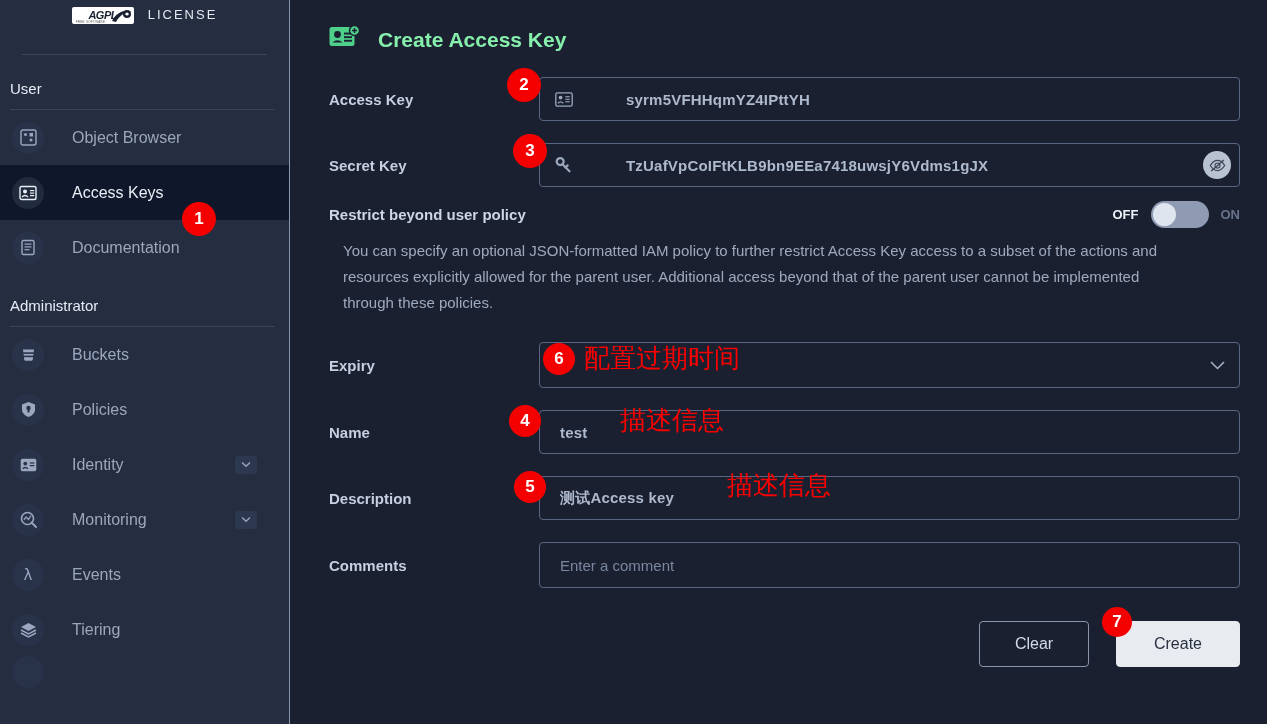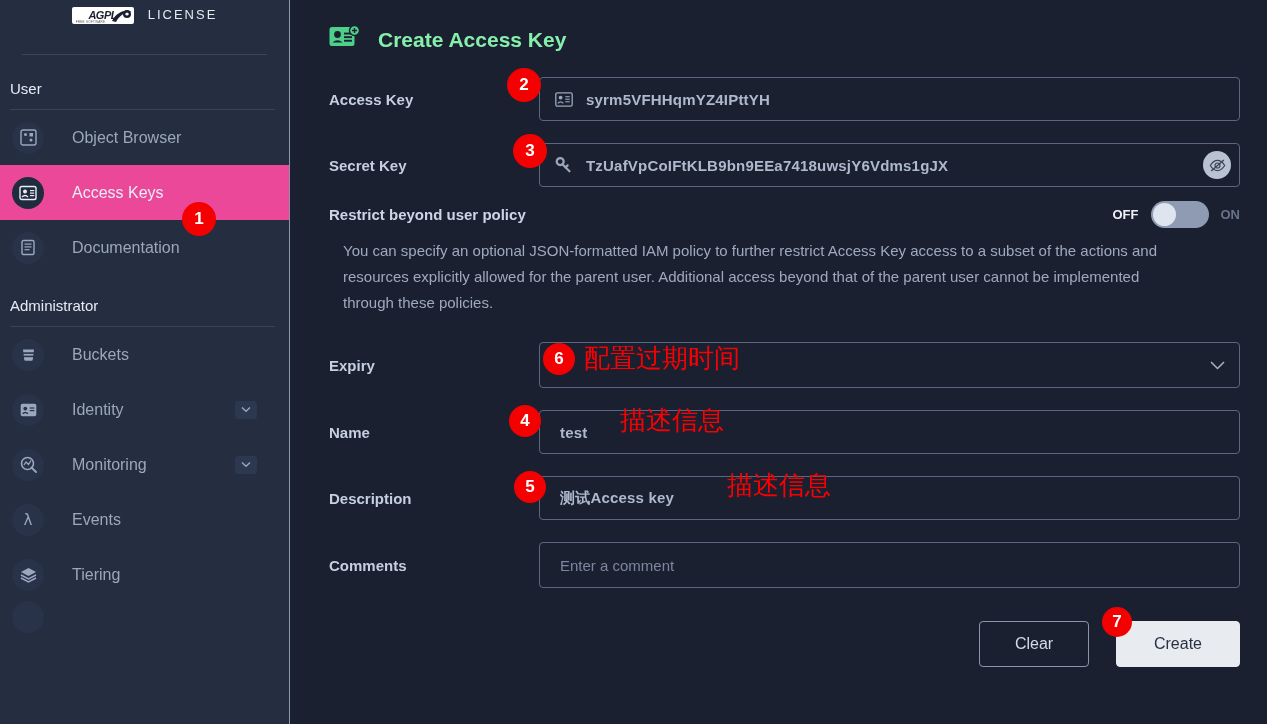--- a/index.html
+++ b/index.html
@@ -59,21 +59,21 @@
   }
   .section-rule {
     height: 1px; background: #39435a; margin: 12px 14px 0 10px;
   }
   .nav-item {
     height: 55px;
     display: flex; align-items: center;
     padding-left: 12px;
     cursor: pointer;
   }
-  .nav-item.active { background: #ec4899; }
+  .nav-item.active { background: #0f172a; }
   .nav-icon {
     width: 32px; height: 32px; border-radius: 50%;
     background: #28334a;
     display: flex; align-items: center; justify-content: center;
     flex: 0 0 32px;
   }
   .nav-item.active .nav-icon { background: #212b3e; }
   .nav-icon svg { display: block; }
   .nav-label {
     margin-left: 28px; font-size: 16px; color: #9aa7bd; white-space: nowrap;
@@ -111,20 +111,21 @@
     font-size: 15px; color: #c5cfe0; font-weight: bold;
   }
   .field {
     flex: 1; height: 44px;
     border: 1px solid #5b6780;
     border-radius: 4px;
     background: #1a2030;
     display: flex; align-items: center;
     padding: 0 10px;
     position: relative;
+    gap: 40px;
   }
   .field .f-icon { flex: 0 0 28px; display: flex; align-items: center; justify-content: center; }
   .field .f-val {
     font-size: 15px; color: #aeb9cd; font-weight: bold;
     margin-left: 8px; letter-spacing: .2px;
   }
   .field .f-placeholder {
     font-size: 15px; color: #7b87a0; margin-left: 10px;
   }
   .eye-btn {
@@ -273,20 +274,30 @@
       <span class="nav-icon">
         <svg width="17" height="17" viewBox="0 0 17 17">
           <path d="M3 3.5 h11 l-1.2 10 a1.5 1.5 0 0 1 -1.5 1.3 h-5.6 a1.5 1.5 0 0 1 -1.5 -1.3 z" fill="#9aa7bd"></path>
           <rect x="2.2" y="6.3" width="12.6" height="1.6" fill="#28334a"></rect>
           <rect x="2.6" y="9.6" width="11.8" height="1.6" fill="#28334a"></rect>
         </svg>
       </span>
       <span class="nav-label">Buckets</span>
     </div>
 
+    <div class="nav-item">
+      <span class="nav-icon">
+        <svg width="15" height="17" viewBox="0 0 15 17">
+          <path d="M7.5 1 L14 3.4 v5.2 c0 4 -3.4 6.4 -6.5 7.4 C4.4 15 1 12.6 1 8.6 V3.4 Z" fill="#9aa7bd"></path>
+          <circle cx="7.5" cy="7" r="2.2" fill="#28334a"></circle>
+          <rect x="6.5" y="7.5" width="2" height="4" fill="#28334a"></rect>
+        </svg>
+      </span>
+      <span class="nav-label">Policies</span>
+    </div>
 
     <div class="nav-item">
       <span class="nav-icon">
         <svg width="17" height="14" viewBox="0 0 17 14">
           <rect x="0.7" y="0.7" width="15.6" height="12.6" rx="1.8" fill="#9aa7bd"></rect>
           <circle cx="5.3" cy="5.6" r="1.9" fill="#28334a"></circle>
           <path d="M2.6 10.8 q2.7 -2.6 5.4 0" fill="none" stroke="#28334a" stroke-width="1.3"></path>
           <rect x="9.8" y="4.4" width="4.5" height="1.2" fill="#28334a"></rect>
           <rect x="9.8" y="7" width="4.5" height="1.2" fill="#28334a"></rect>
         </svg>

